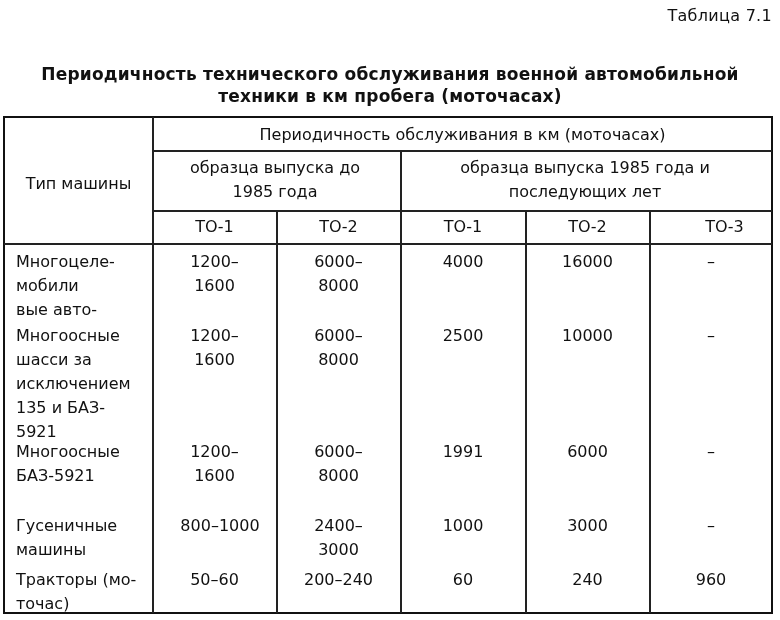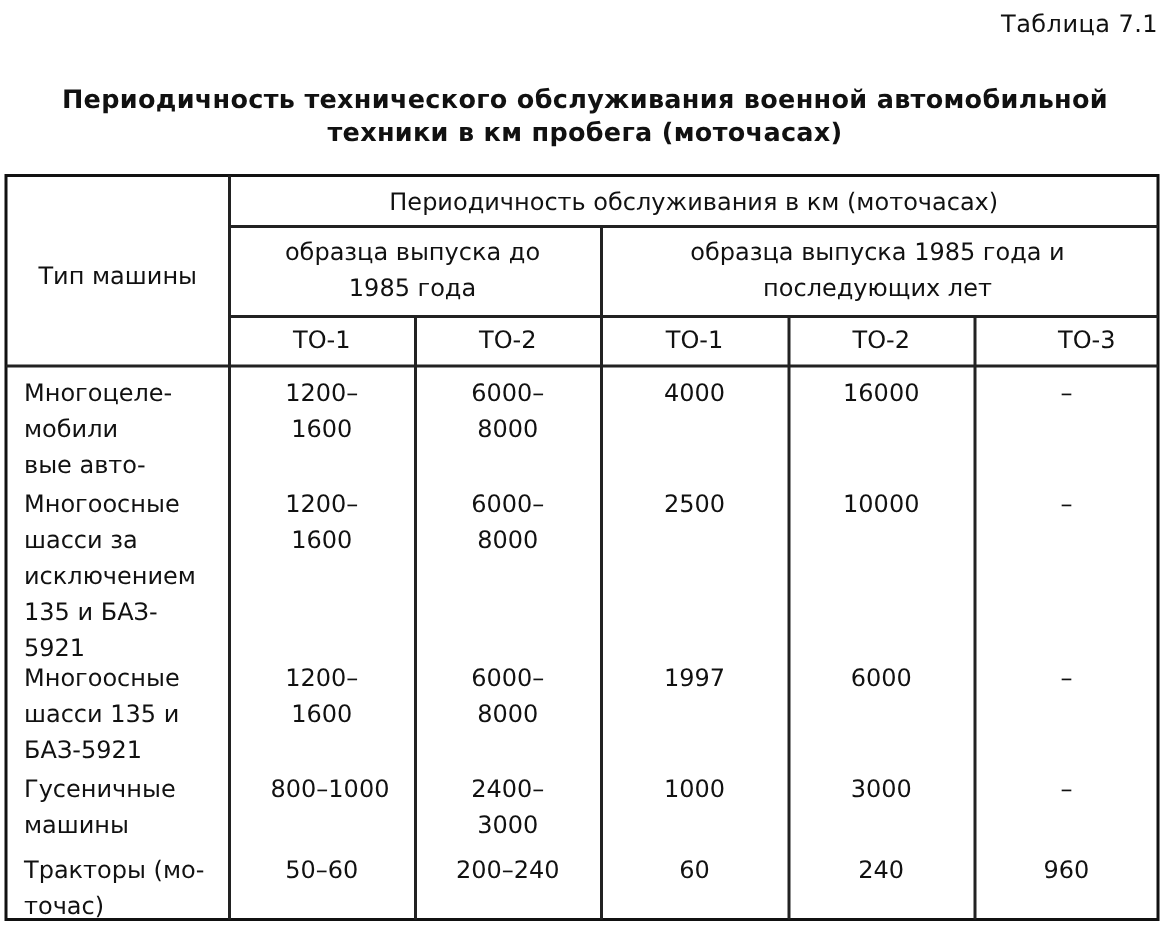--- a/index.html
+++ b/index.html
@@ -1,18 +1,18 @@
 <!DOCTYPE html>
 <html><head>
 <meta charset="utf-8">
 <style>
   html, body { margin:0; padding:0; background:#ffffff; }
   body { width:780px; height:620px; position:relative; overflow:hidden; font-family:"DejaVu Sans", sans-serif; color:#111; }
   .table-number { position:absolute; right:8px; top:6px; font-size:16px; letter-spacing:0.3px; }
-  .title { position:absolute; left:0; width:780px; top:56px; text-align:center; font-weight:bold; font-size:17px; line-height:22px; letter-spacing:0.2px; }
+  .title { position:absolute; left:0; width:780px; top:63px; text-align:center; font-weight:bold; font-size:17px; line-height:22px; letter-spacing:0.2px; }
   .grid { position:absolute; left:3px; top:116px; width:770px; height:498px; border:2px solid #111; box-sizing:border-box; }
   .cell { position:absolute; box-sizing:border-box; font-size:16px; line-height:24px; }
   .center { text-align:center; }
   .vline { position:absolute; width:1.5px; background:#222; }
   .hline { position:absolute; height:1.5px; background:#222; }
   .row-label { position:absolute; left:16px; width:140px; font-size:16px; line-height:24px; }
   .val { position:absolute; text-align:center; font-size:16px; line-height:24px; }
 </style>
 </head>
 <body>
@@ -75,32 +75,31 @@
 <div class="val" style="left:277px;top:324px;width:123px;">
     <div>6000–</div>
     <div>8000</div>
   </div>
 <div class="val" style="left:401px;top:324px;width:124px;">2500</div>
 <div class="val" style="left:526px;top:324px;width:123px;">10000</div>
 <div class="val" style="left:650px;top:324px;width:122px;">–</div>
 
 <div class="row-label" style="top:440px;">
   <div>Многоосные</div>
-  <div>шасси 135 и</div>
   <div>БАЗ-5921</div>
 </div>
 <div class="val" style="left:153px;top:440px;width:123px;">
     <div>1200–</div>
     <div>1600</div>
   </div>
 <div class="val" style="left:277px;top:440px;width:123px;">
     <div>6000–</div>
     <div>8000</div>
   </div>
-<div class="val" style="left:401px;top:440px;width:124px;">1997</div>
+<div class="val" style="left:401px;top:440px;width:124px;">1991</div>
 <div class="val" style="left:526px;top:440px;width:123px;">6000</div>
 <div class="val" style="left:650px;top:440px;width:122px;">–</div>
 
 <div class="row-label" style="top:514px;">
   <div>Гусеничные</div>
   <div>машины</div>
 </div>
 <div class="val" style="left:153px;top:514px;width:134px;">
     <div>800–1000</div>
   </div>

